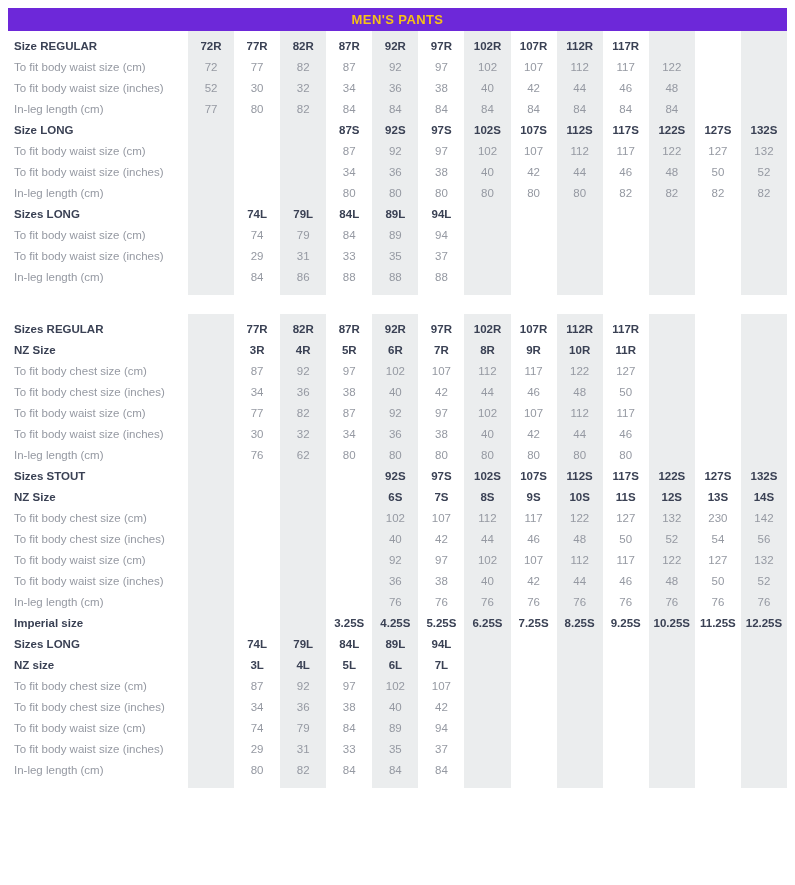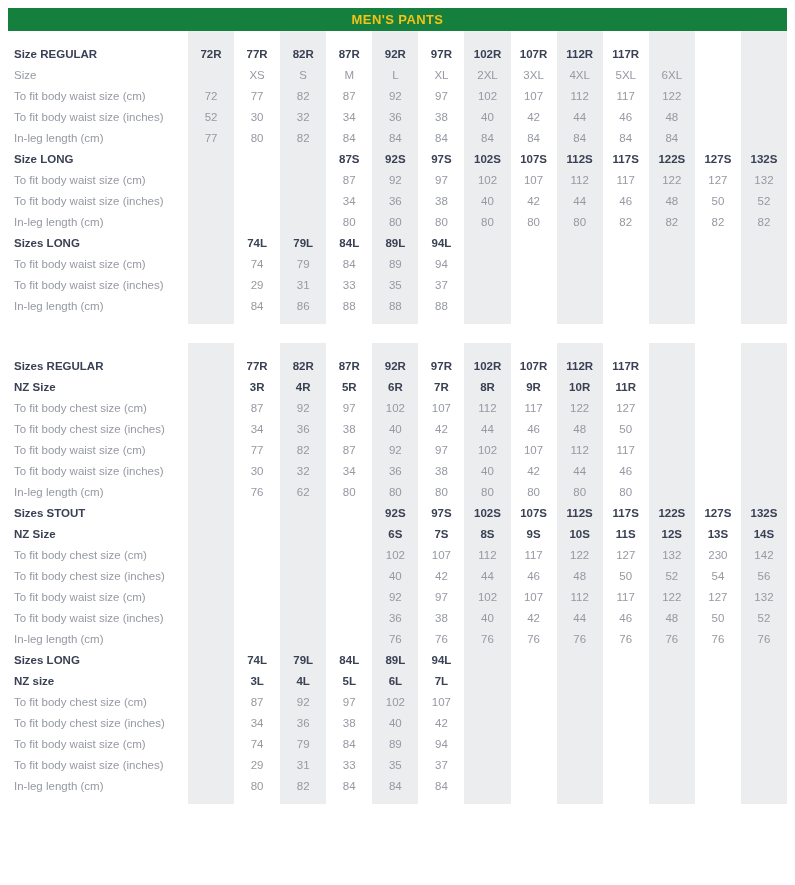--- a/index.html
+++ b/index.html
@@ -2,29 +2,29 @@
 <html><head>
 <meta charset="utf-8">
 <style>
   * { margin:0; padding:0; box-sizing:border-box; }
   html,body { width:795px; background:#ffffff; font-family:"Liberation Sans", sans-serif; }
   body { height:885px; overflow:hidden; padding:8px; }
 
   .size-table { width:779px; margin-bottom:19px; }
 
   .title-bar {
-    height:23px; background:#15803d;
+    height:23px; background:#6d28d9;
     display:flex; align-items:center; justify-content:center;
   }
   .title-bar .title {
     color:#f5c216; font-weight:bold; font-size:13px;
     letter-spacing:0.4px; text-transform:uppercase;
   }
 
-  .tbody { position:relative; padding:12px 0 8px 0; }
+  .tbody { position:relative; padding:4px 0 8px 0; }
   .stripes {
     position:absolute; top:0; bottom:0; left:180px; right:0;
     background:repeating-linear-gradient(to right,
       #ebedee 0 7.6923%, transparent 7.6923% 15.3846%);
   }
   .rows { position:relative; }
 
   .trow {
     display:grid;
     grid-template-columns:180px repeat(13, 1fr);
@@ -58,36 +58,20 @@
             <div class="cell">77R</div>
             <div class="cell">82R</div>
             <div class="cell">87R</div>
             <div class="cell">92R</div>
             <div class="cell">97R</div>
             <div class="cell">102R</div>
             <div class="cell">107R</div>
             <div class="cell">112R</div>
             <div class="cell">117R</div>
             <div class="cell"></div>
-            <div class="cell"></div>
-            <div class="cell"></div>
-          </div>
-          <div class="trow">
-            <div class="rlabel">Size</div>
-            <div class="cell"></div>
-            <div class="cell">XS</div>
-            <div class="cell">S</div>
-            <div class="cell">M</div>
-            <div class="cell">L</div>
-            <div class="cell">XL</div>
-            <div class="cell">2XL</div>
-            <div class="cell">3XL</div>
-            <div class="cell">4XL</div>
-            <div class="cell">5XL</div>
-            <div class="cell">6XL</div>
             <div class="cell"></div>
             <div class="cell"></div>
           </div>
           <div class="trow">
             <div class="rlabel">To fit body waist size (cm)</div>
             <div class="cell">72</div>
             <div class="cell">77</div>
             <div class="cell">82</div>
             <div class="cell">87</div>
             <div class="cell">92</div>
@@ -486,20 +470,36 @@
             <div class="cell">76</div>
             <div class="cell">76</div>
             <div class="cell">76</div>
             <div class="cell">76</div>
             <div class="cell">76</div>
             <div class="cell">76</div>
             <div class="cell">76</div>
             <div class="cell">76</div>
           </div>
           <div class="trow bold">
+            <div class="rlabel">Imperial size</div>
+            <div class="cell"></div>
+            <div class="cell"></div>
+            <div class="cell"></div>
+            <div class="cell">3.25S</div>
+            <div class="cell">4.25S</div>
+            <div class="cell">5.25S</div>
+            <div class="cell">6.25S</div>
+            <div class="cell">7.25S</div>
+            <div class="cell">8.25S</div>
+            <div class="cell">9.25S</div>
+            <div class="cell">10.25S</div>
+            <div class="cell">11.25S</div>
+            <div class="cell">12.25S</div>
+          </div>
+          <div class="trow bold">
             <div class="rlabel">Sizes LONG</div>
             <div class="cell"></div>
             <div class="cell">74L</div>
             <div class="cell">79L</div>
             <div class="cell">84L</div>
             <div class="cell">89L</div>
             <div class="cell">94L</div>
             <div class="cell"></div>
             <div class="cell"></div>
             <div class="cell"></div>

